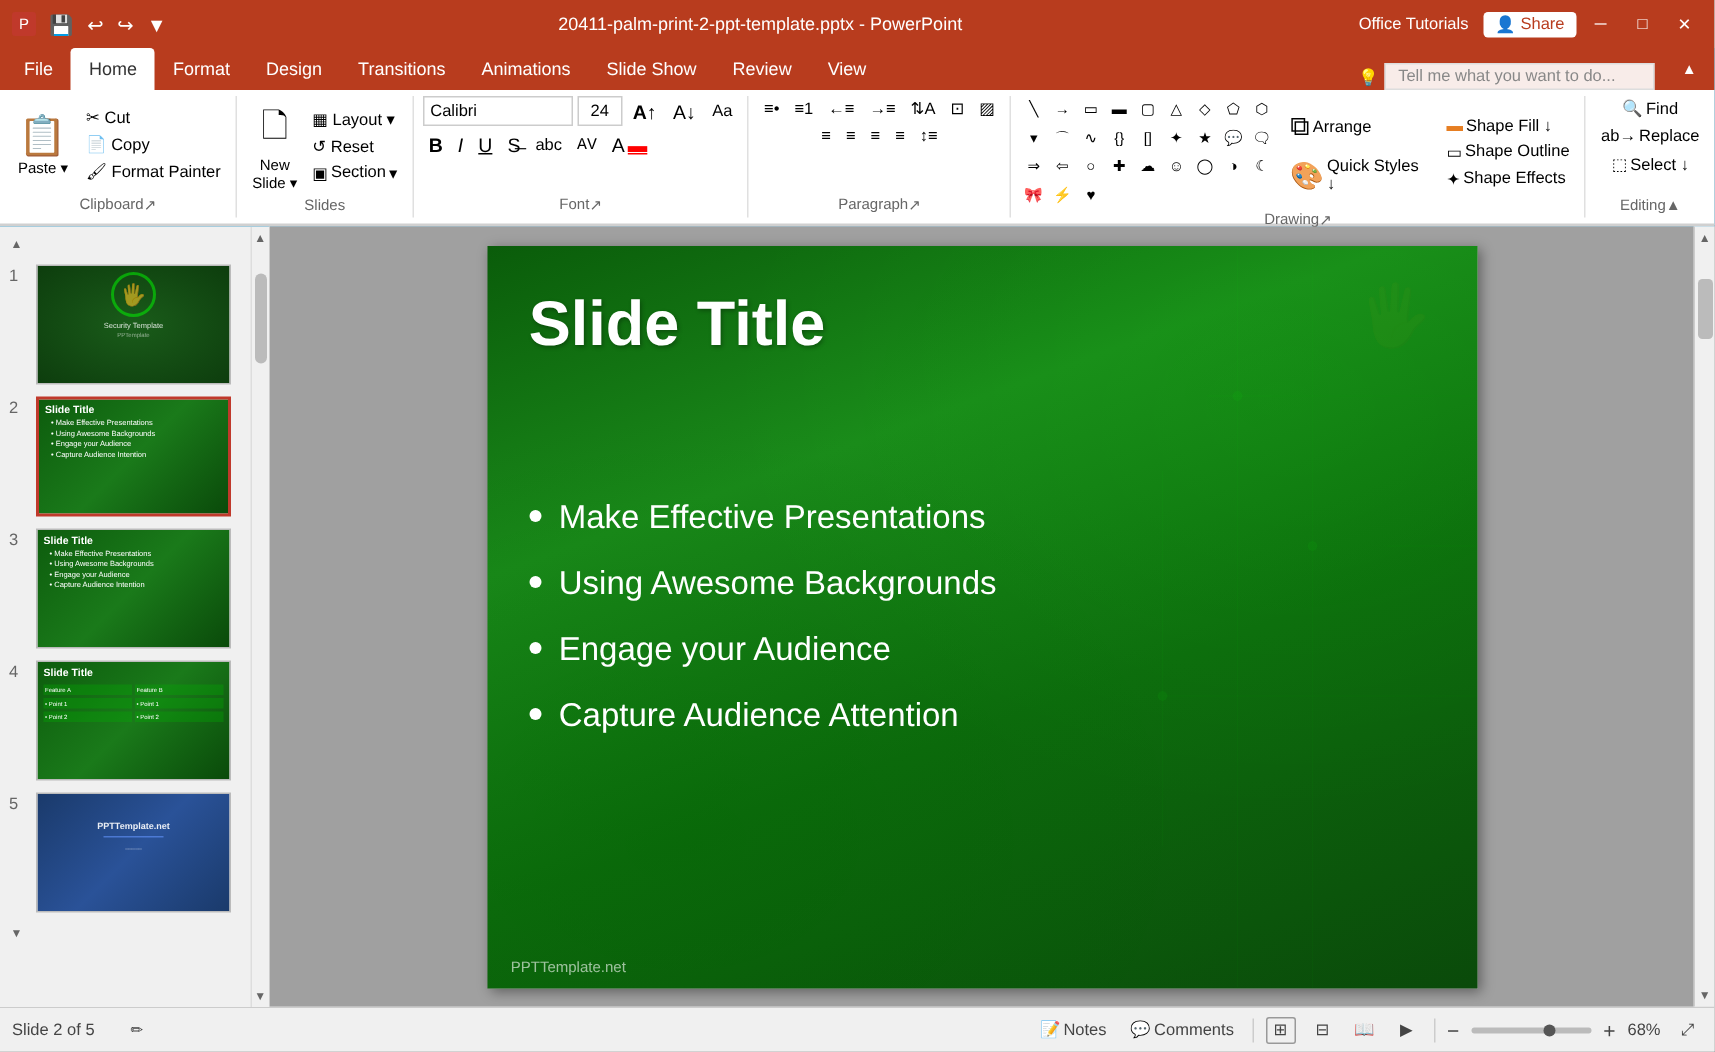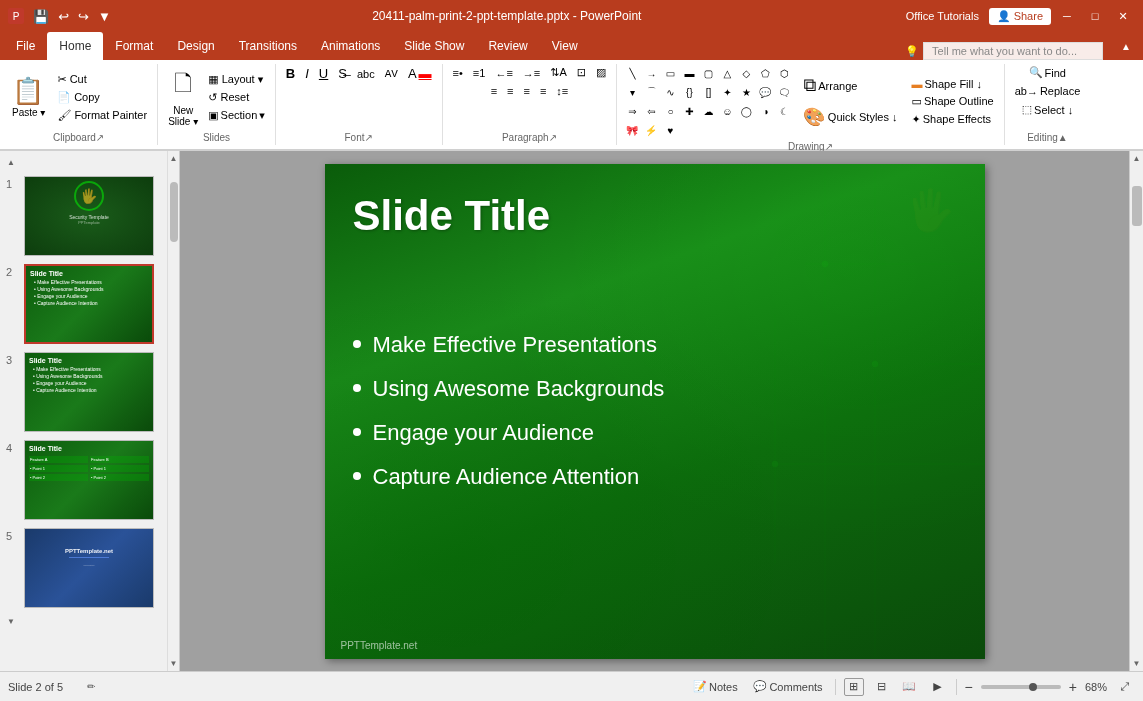--- a/index.html
+++ b/index.html
@@ -481,20 +481,27 @@
           <div class="ribbon-btn-small">▦ Layout ▾</div>
           <div class="ribbon-btn-small">↺ Reset</div>
           <div class="ribbon-btn-small">▣ <span>Section</span> ▾</div>
         </div>
       </div>
       <div class="ribbon-group-label">Slides</div>
     </div>
 
     <div class="ribbon-group">
       <div class="ribbon-group-content" style="flex-direction:column;align-items:flex-start;gap:3px;">
+        <div style="display:flex;gap:3px;align-items:center;">
+          <input type="text" class="font-box" value="Calibri" style="width: 100px;">
+          <input type="text" class="font-size-box" value="24" style="">
+          <span class="ribbon-btn-small" style="font-size:13px;font-weight:bold;">A↑</span>
+          <span class="ribbon-btn-small" style="font-size:13px;">A↓</span>
+          <span class="ribbon-btn-small">Aa</span>
+        </div>
         <div style="display:flex;gap:2px;align-items:center;">
           <span class="ribbon-btn-small" style="font-weight:bold;font-size:13px;">B</span>
           <span class="ribbon-btn-small" style="font-style:italic;font-size:13px;">I</span>
           <span class="ribbon-btn-small" style="text-decoration:underline;font-size:13px;">U</span>
           <span class="ribbon-btn-small" style="font-size:13px;">S̶</span>
           <span class="ribbon-btn-small" style="font-size:11px;">abc</span>
           <span class="ribbon-btn-small" style="font-size:11px;font-family:Liberation Mono, monospace;">AV</span>
           <span class="ribbon-btn-small" style="font-size:13px;">A<span style="text-decoration:underline;color:red;">▬</span></span>
         </div>
       </div>

